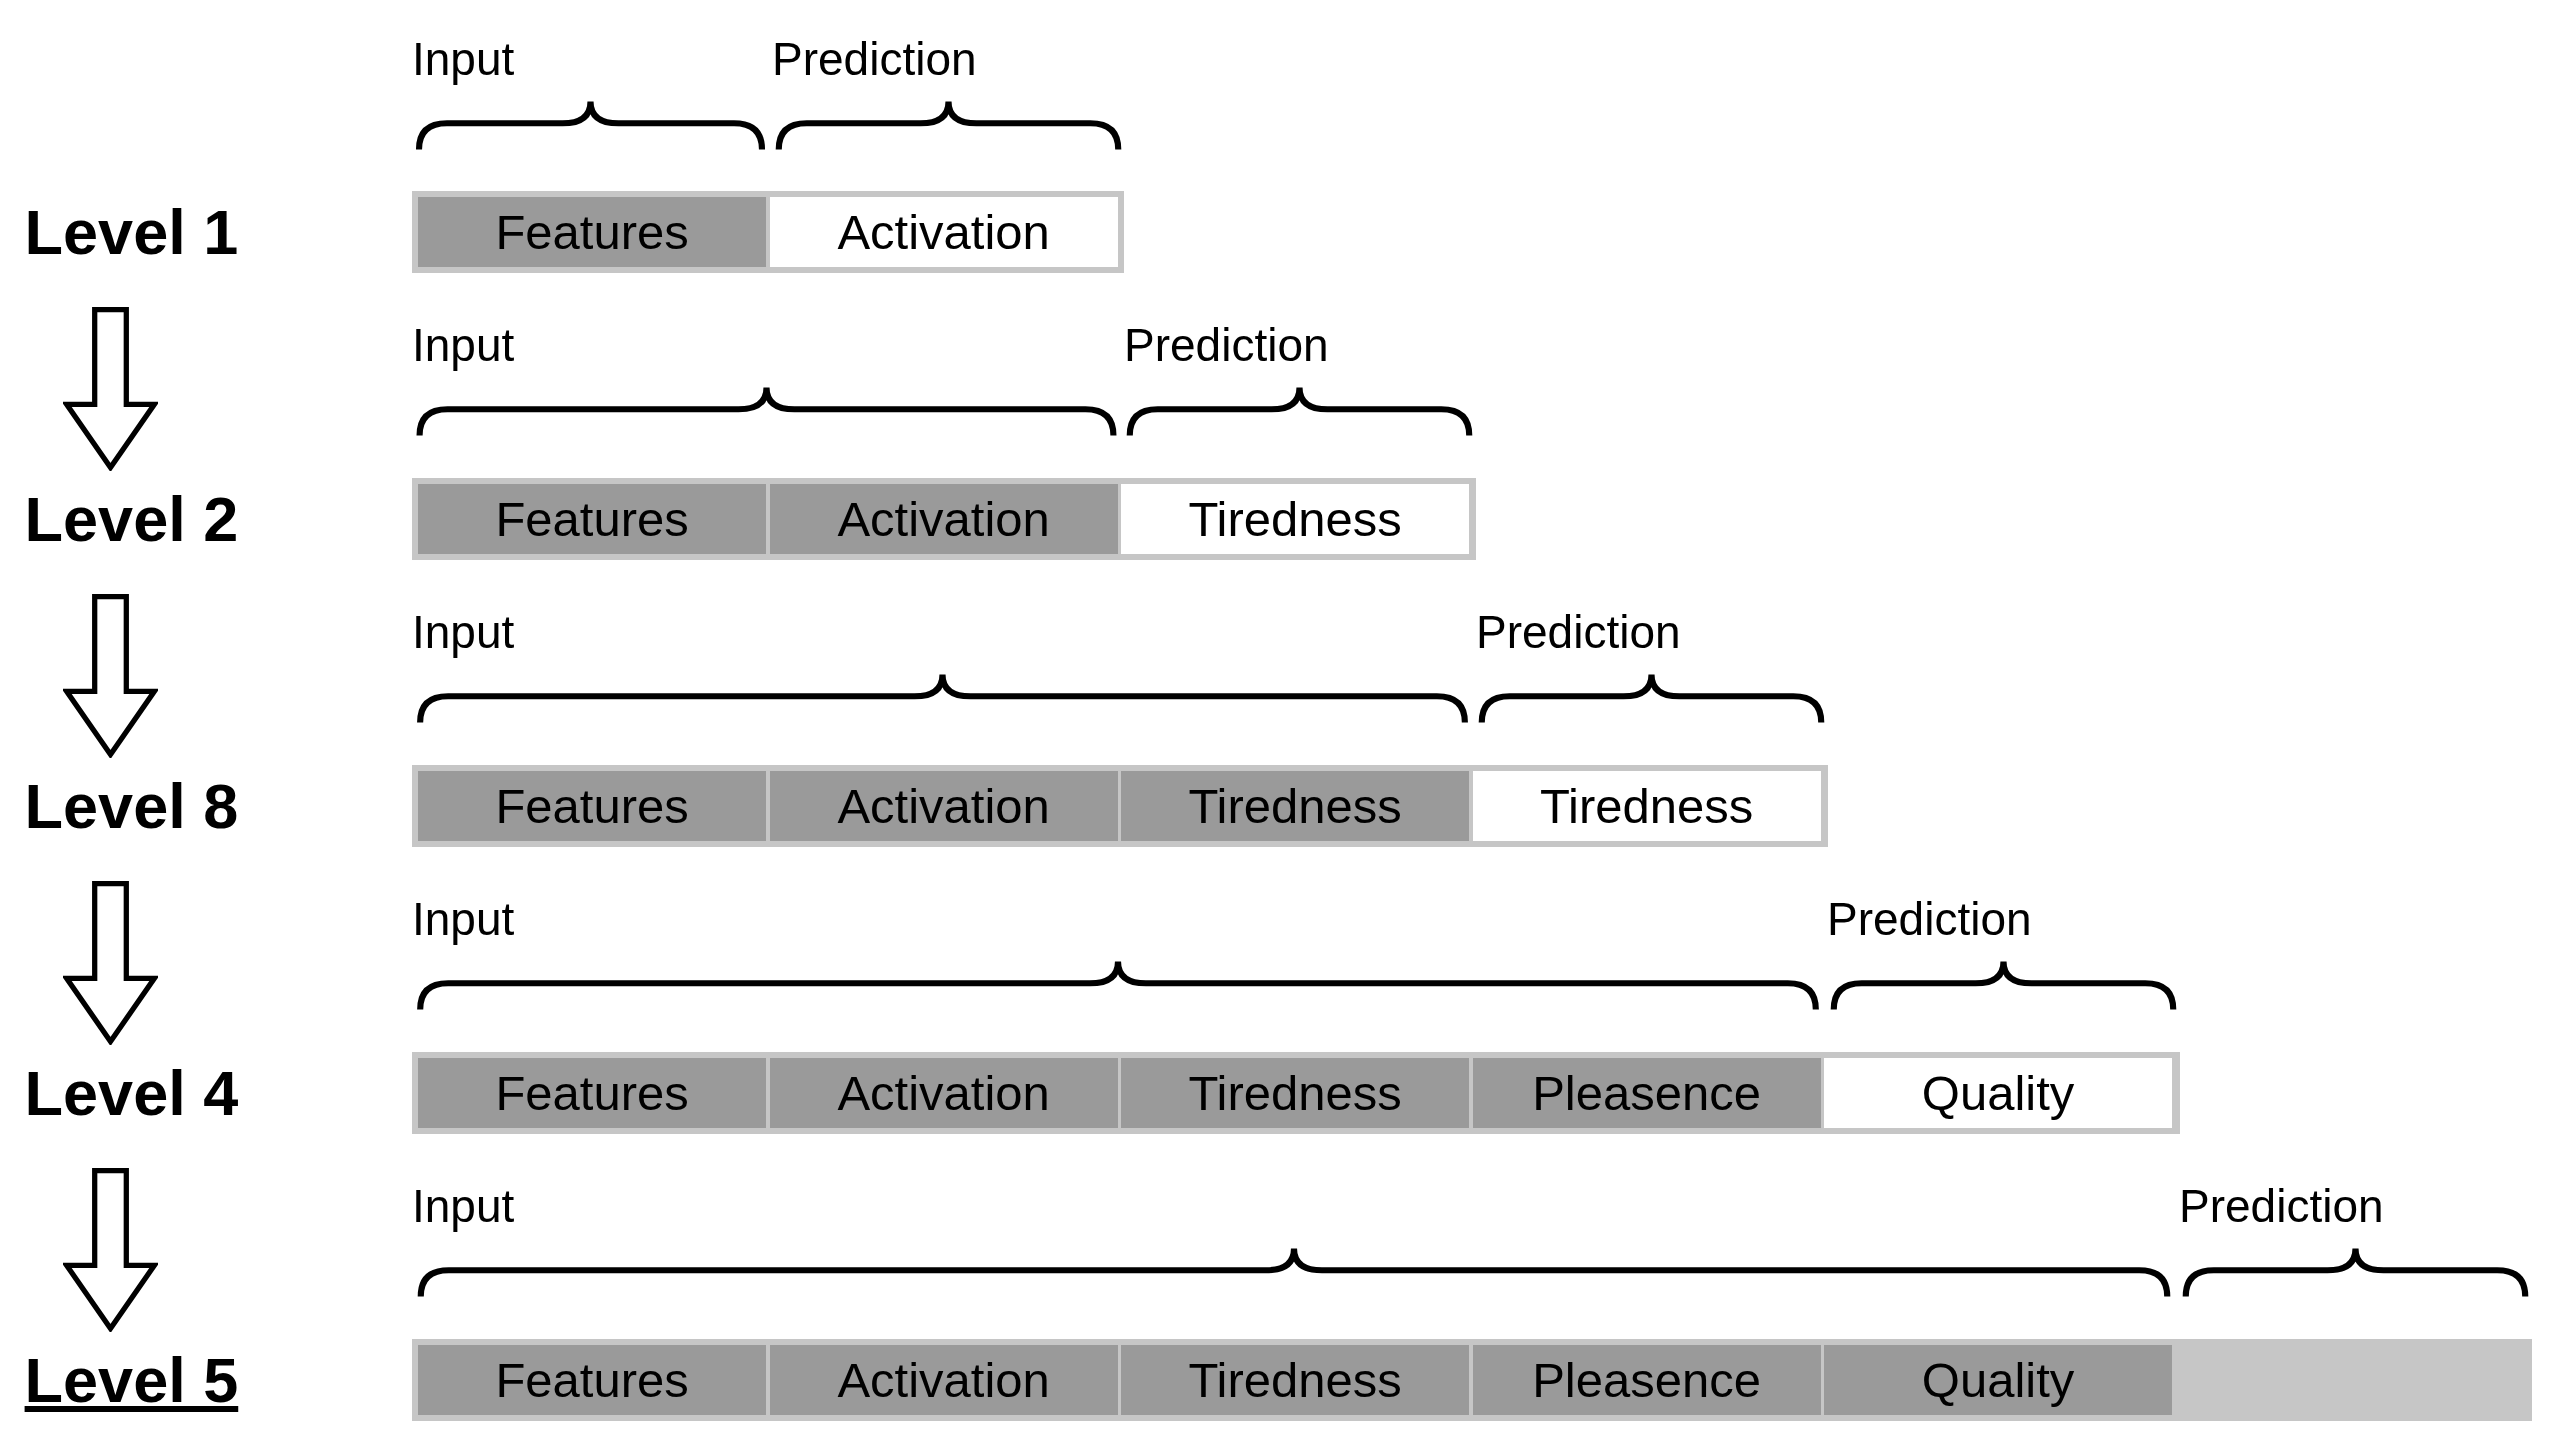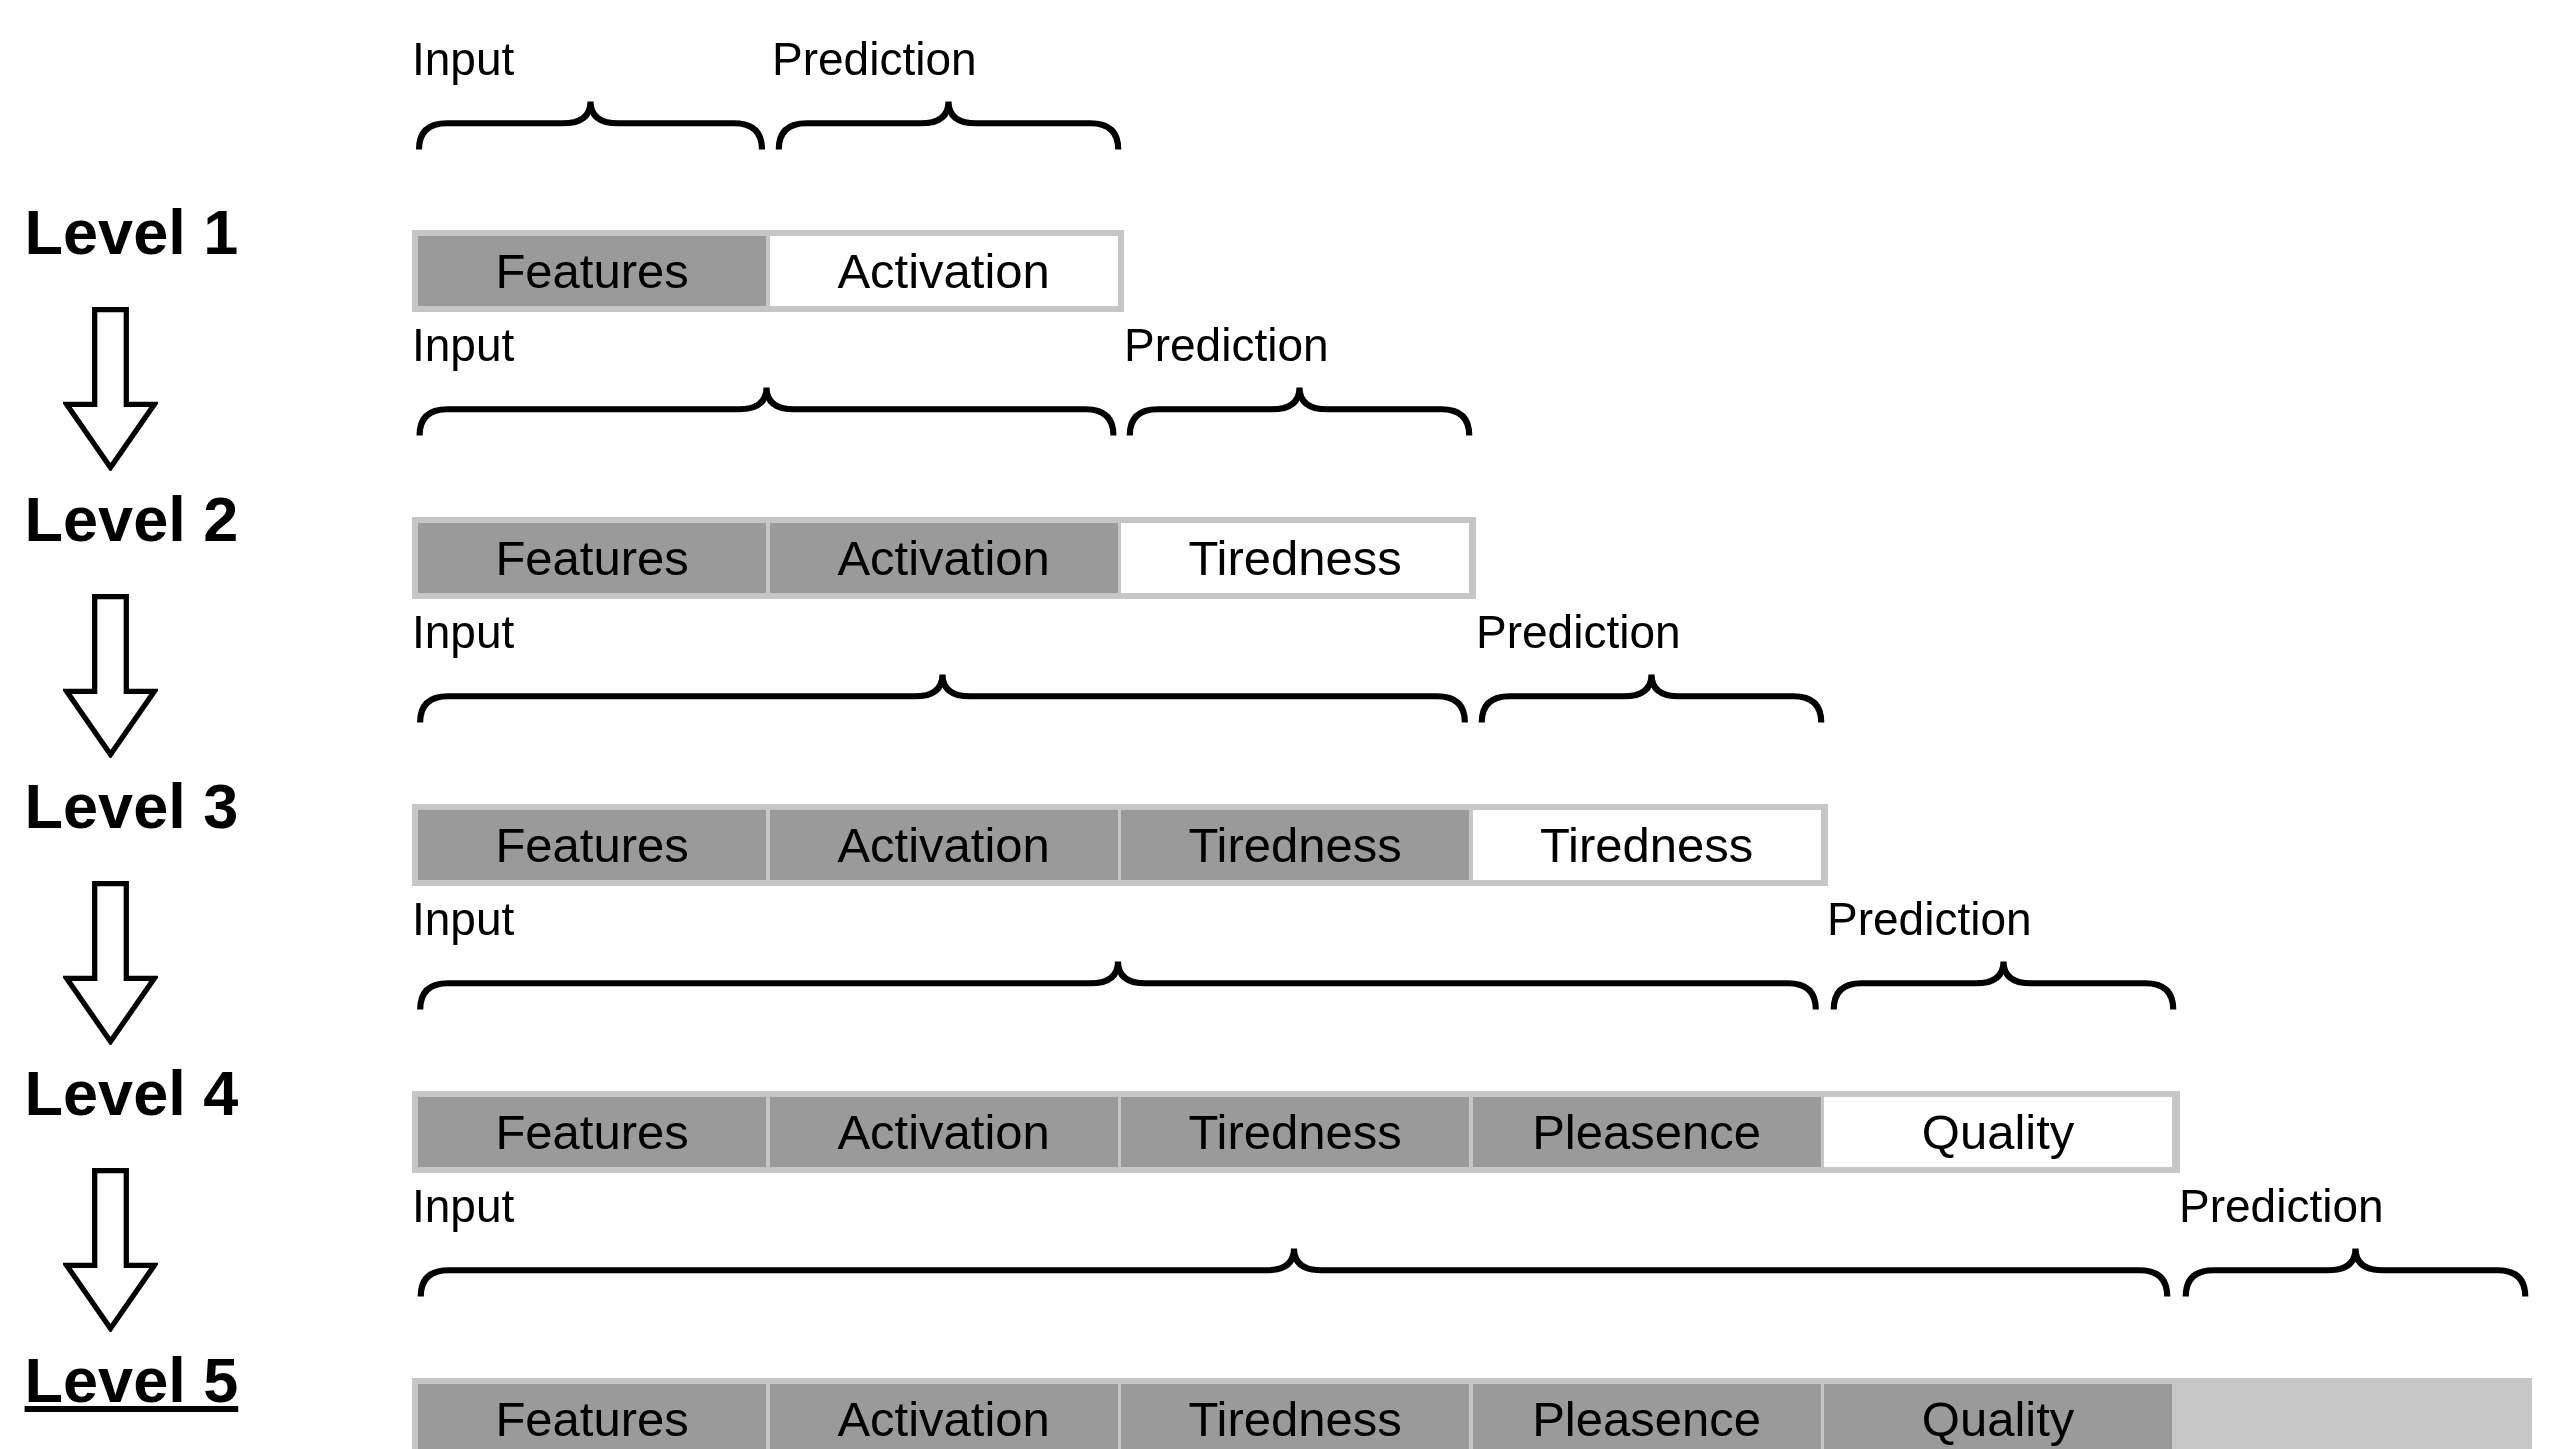--- a/index.html
+++ b/index.html
@@ -26,21 +26,20 @@
     white-space: nowrap;
   }
   .bar {
     position: absolute;
     box-sizing: border-box;
     height: 82px;
     padding: 6.1px;
     display: flex;
     gap: 3.5px;
     background: var(--border, #c6c6c6);
-    margin-top: 39px;
   }
   .seg {
     box-sizing: border-box;
     width: 348px;
     display: flex;
     align-items: center;
     justify-content: center;
     font-size: 49px;
     white-space: nowrap;
     overflow: hidden;
@@ -95,21 +94,21 @@
       <svg viewBox="0 0 396 64" width="347" height="56" class="brace" style="left: 1126px; top: 383px;">
         <path d="M4 60 Q4 30 36 30 L166 30 Q198 30 198 5 Q198 30 230 30 L360 30 Q392 30 392 60" fill="none" stroke="var(--ink)" stroke-width="7"></path>
       </svg>
       <div class="grp-label" style="left: 412px; width: 708px; top: 318px;">Input</div>
       <div class="grp-label" style="left: 1124px; width: 353px; top: 318px;">Prediction</div>
     </div>
     <svg viewBox="0 0 108 188" width="95" height="165" class="arrow" style="left: 63px; top: 593px;">
       <path d="M36 4 H72 V112 H104 L54 184 L4 112 H36 Z" fill="var(--bg)" stroke="var(--ink)" stroke-width="6"></path>
     </svg>
     <div style="position: absolute; left: 0px; top: 0px;">
-      <div class="lvl-label" style="top: 765px;">Level 3</div>
+      <div class="lvl-label" style="top: 765px;">Level 8</div>
       <div class="bar" style="left: 412px; top: 765px; width: 1416px;">
         <div class="seg gray">Features</div>
         <div class="seg gray">Activation</div>
         <div class="seg gray">Tiredness</div>
         <div class="seg white">Tiredness</div>
       </div>
       <svg viewBox="0 0 1202 64" width="1055" height="56" class="brace" style="left: 415px; top: 670px;">
         <path d="M4 60 Q4 30 36 30 L569 30 Q601 30 601 5 Q601 30 633 30 L1166 30 Q1198 30 1198 60" fill="none" stroke="var(--ink)" stroke-width="7"></path>
       </svg>
       <svg viewBox="0 0 396 64" width="347" height="56" class="brace" style="left: 1478px; top: 670px;">

